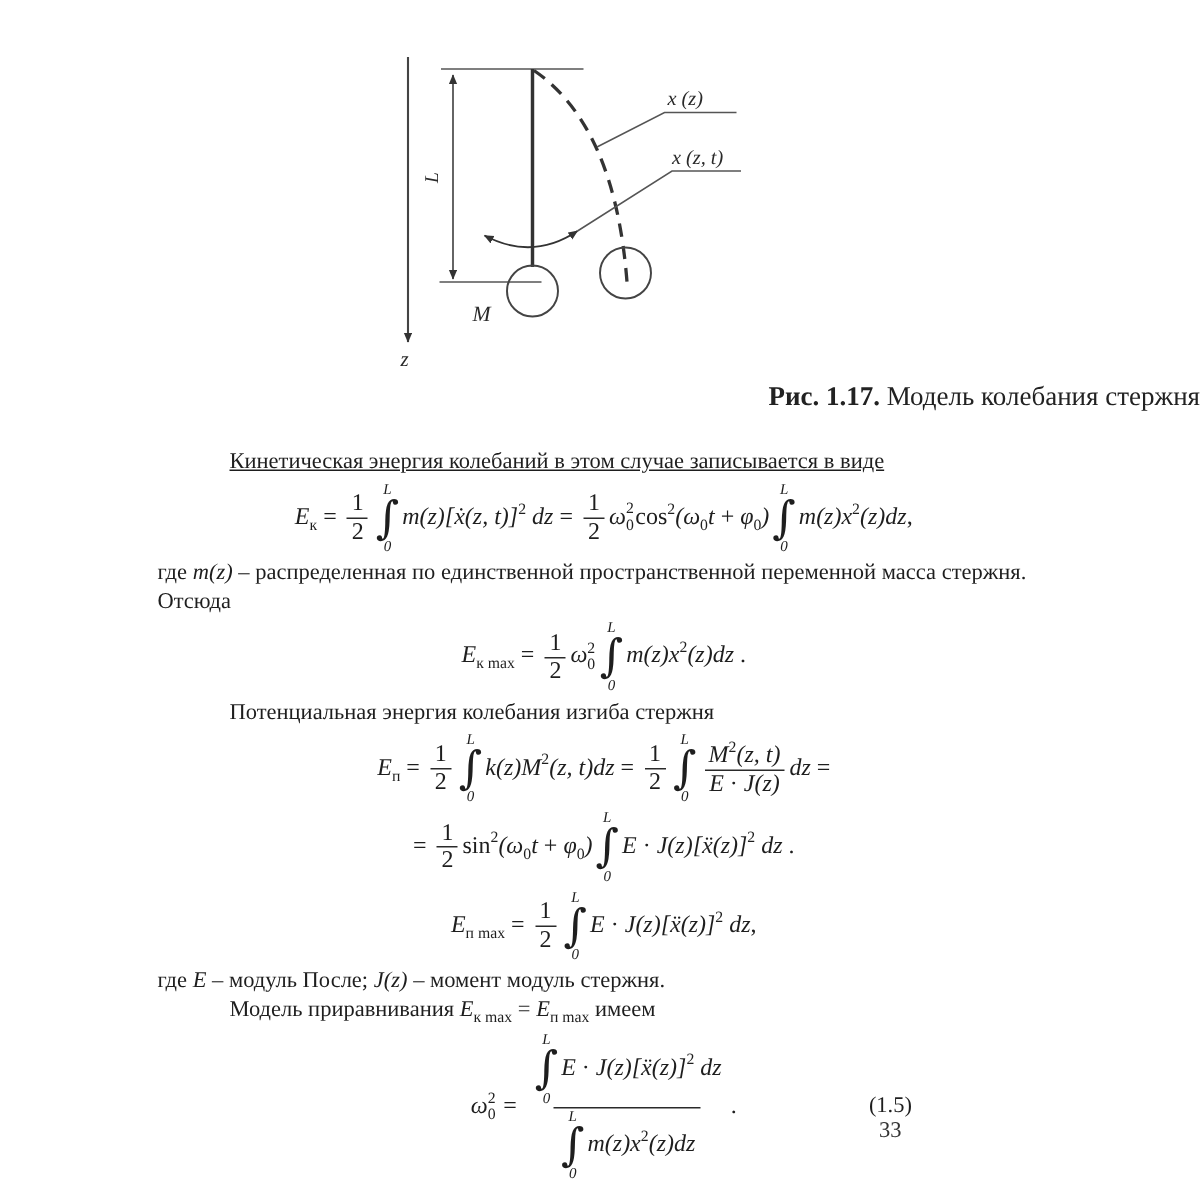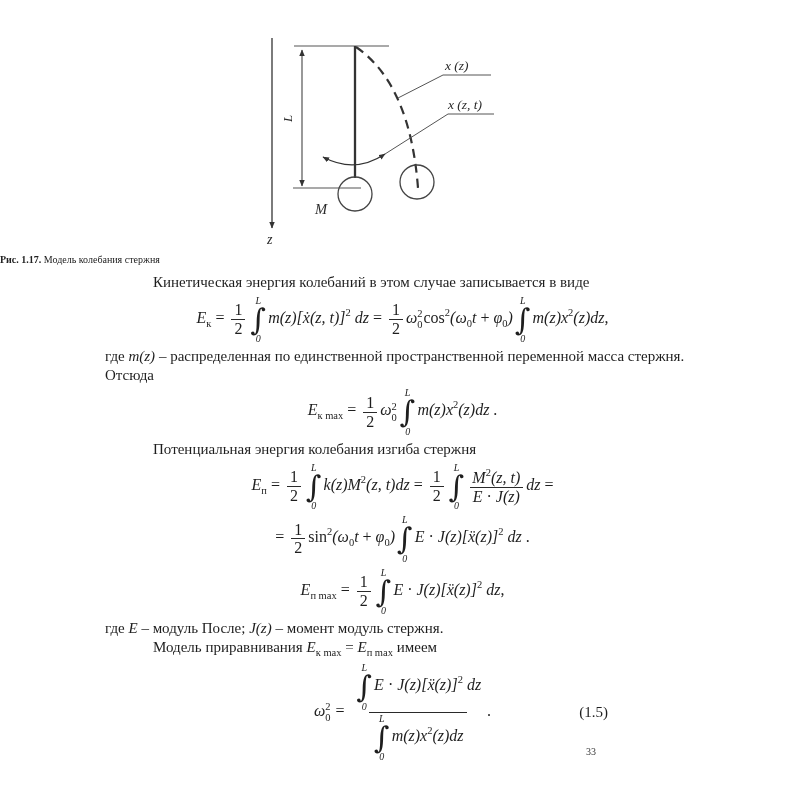--- a/index.html
+++ b/index.html
@@ -5,47 +5,47 @@
   * { margin:0; padding:0; box-sizing:border-box; }
   html,body { background:#ffffff; }
   .page {
     position:relative; width:800px; height:800px; background:#fff;
     font-family:"Liberation Serif","DejaVu Serif",serif; color:#1e1e1e;
     overflow:hidden;
   }
   .figure-wrap { position:relative; height:240px; margin-top:10px; }
   .figure-svg { position:absolute; left:248px; top:0; }
   .fig-text { font-style:italic; fill:#2a2a2a; font-family:"Liberation Serif","DejaVu Serif",serif; }
-  .caption { text-align:left; font-size:10px; margin-top:4px; color:#222; }
+  .caption { text-align:right; font-size:18px; margin-top:4px; color:#222; }
   .caption .cap-b { font-weight:bold; }
   .content { position:relative; margin:0 100px 0 105px; }
   .para { font-size:15px; line-height:1.24; color:#1e1e1e; }
   .indent { text-indent:48px; }
-  .mt { margin-top:8px; }
+  .mt { margin-top:24px;text-decoration:underline; }
   .mt-s { margin-top:3px; }
   
   .eq { text-align:center; margin:3px 0; position:relative; }
   .math { display:inline-block; white-space:nowrap; font-size:16px; line-height:1; }
   .mv { font-style:italic; }
   .mr { font-style:normal; }
   .msub { font-size:10.5px; vertical-align:-4px; font-style:normal; }
   .msup { font-size:10.5px; vertical-align:7px; font-style:normal; }
   .mss { display:inline-flex; flex-direction:column; align-items:flex-start;
          font-size:10.5px; line-height:1.05; vertical-align:middle; margin:0 1px 0 0; font-style:normal; }
   .mfrac { display:inline-flex; flex-direction:column; align-items:center;
            vertical-align:middle; margin:0 3px; line-height:1.12; }
   .mfrac .num { padding:0 3px; }
   .mfrac .den { padding:0 3px; border-top:1.2px solid #2a2a2a; }
   .mint { display:inline-flex; flex-direction:column; align-items:center;
           vertical-align:middle; line-height:1; margin:0 2px; }
   .mint .isign { font-size:30px; line-height:0.92; font-family:"DejaVu Serif",serif; }
   .mint .ilim { font-size:10px; font-style:italic; line-height:1.1; }
   .eqtag { position:absolute; right:92px; top:50%; transform:translateY(-50%);
            font-size:15px; font-style:normal; }
-  .pagenum { position:absolute; left:586px; top:746px; font-size:10px; color:#333; }
+  .pagenum { position:absolute; left:586px; top:746px; font-size:15px; color:#333; }
 </style>
 </head>
 <body>
 
 <div class="page">
 
   <div class="figure-wrap">
     <svg class="figure-svg" width="330" height="240" viewBox="0 0 330 240">
       <defs>
         <marker id="arr" orient="auto-start-reverse" markerWidth="8" markerHeight="7" refX="6" refY="2.75" markerUnits="userSpaceOnUse">

